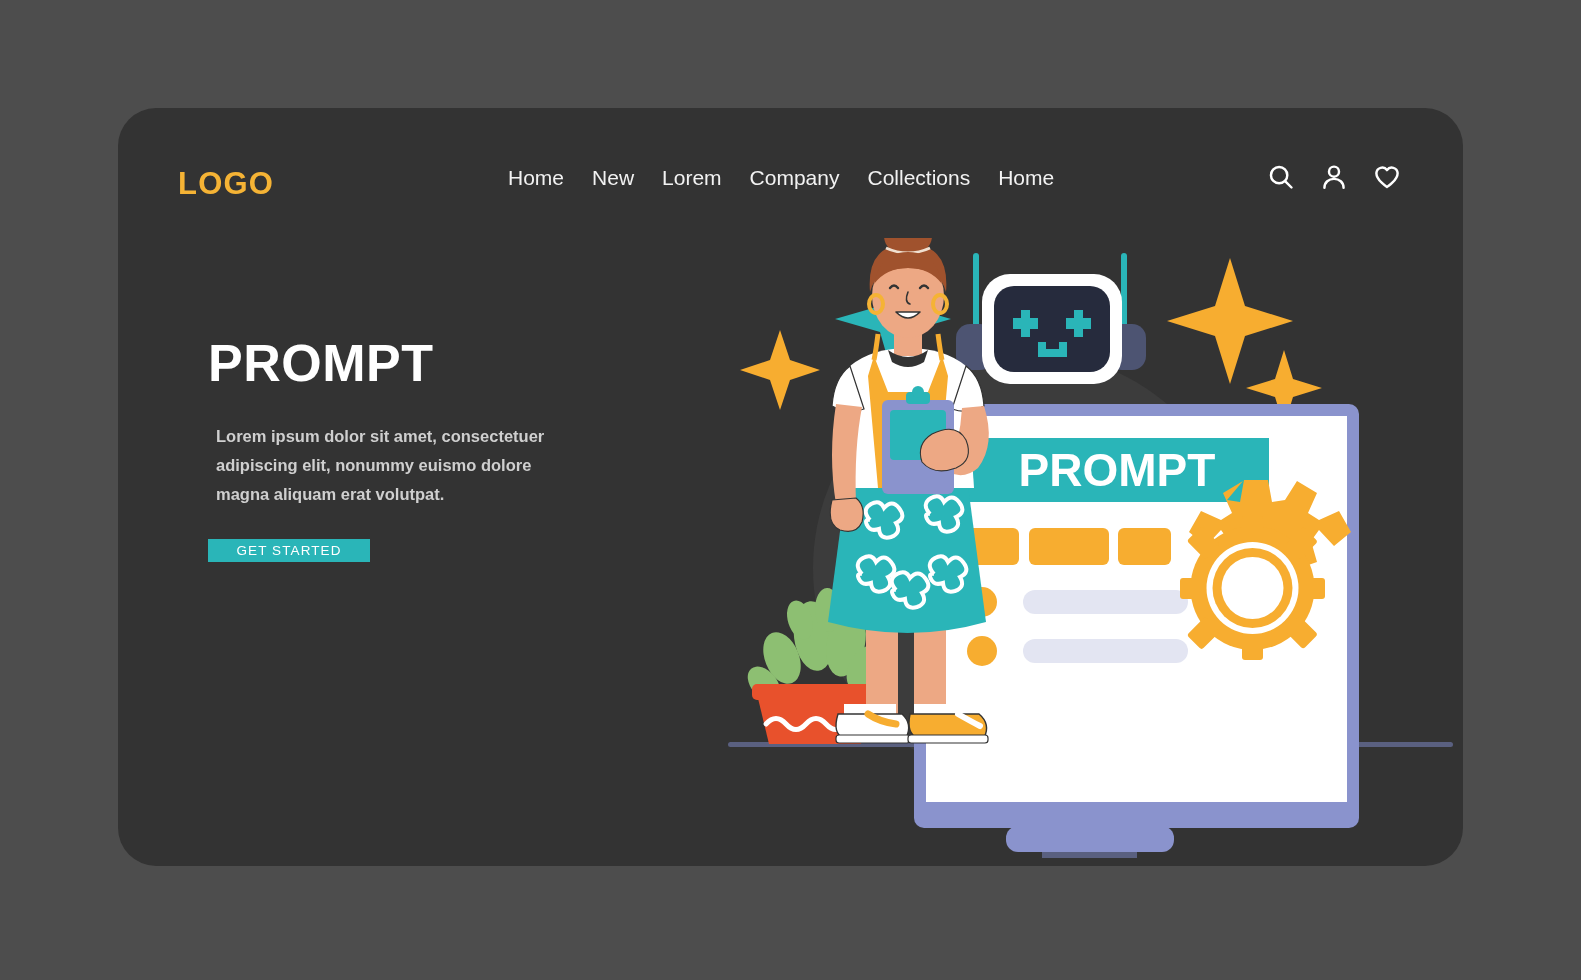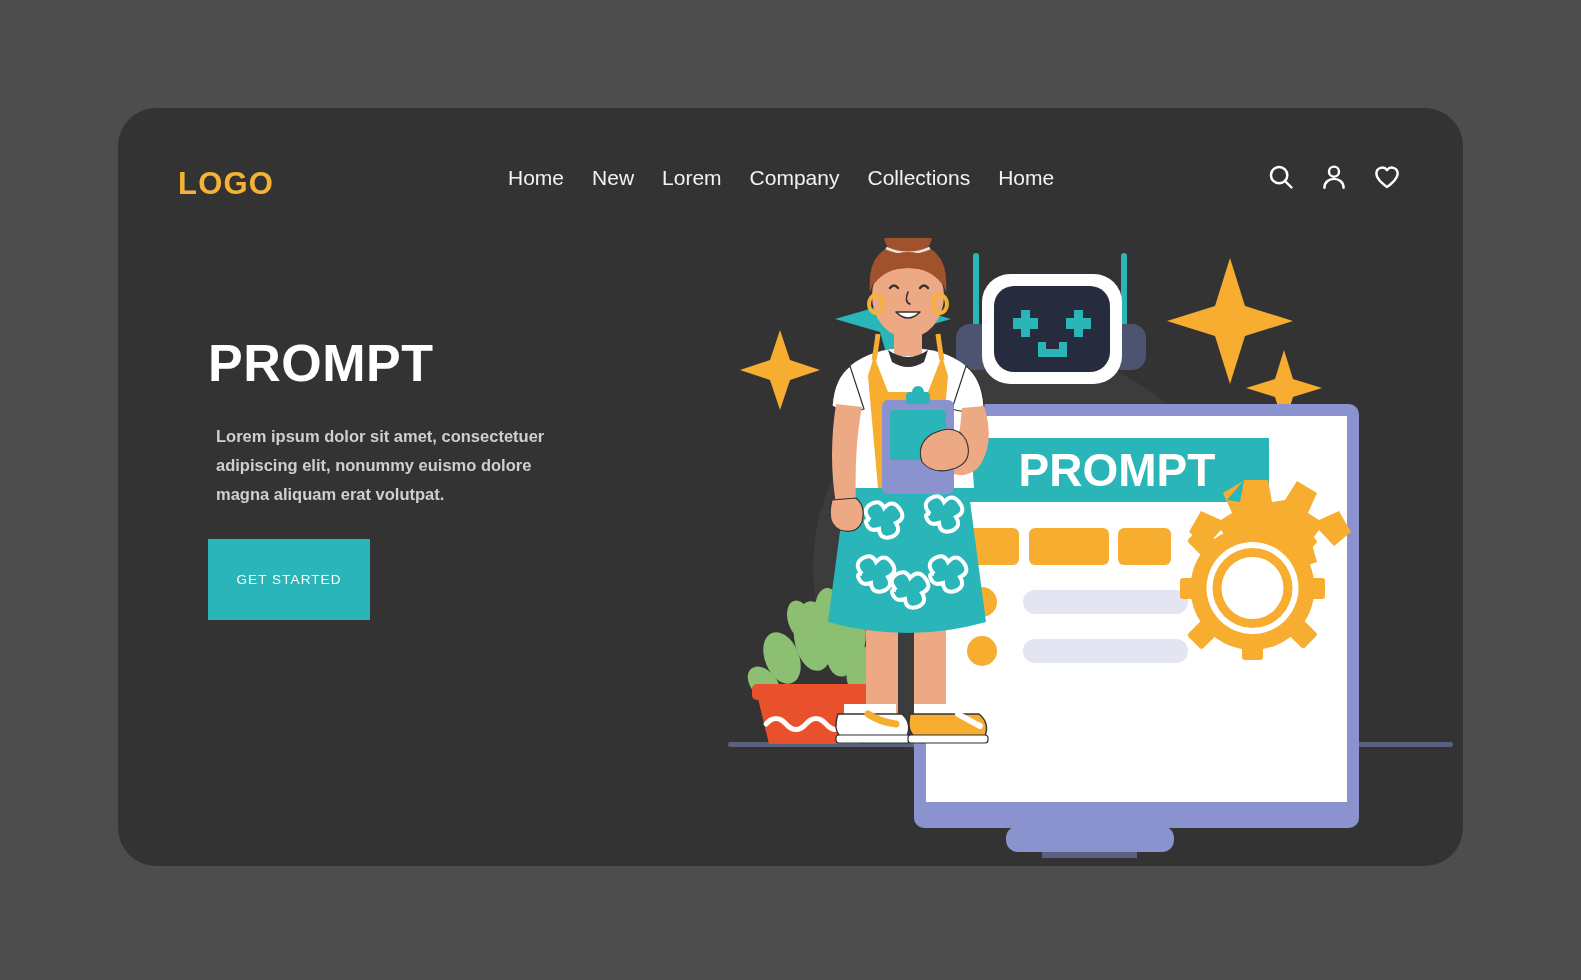--- a/index.html
+++ b/index.html
@@ -96,21 +96,21 @@
     color: #cfcfcf;
     width: 330px;
     margin-left: 8px;
   }
   #get-started-button {
     margin-top: 30px;
     display: inline-block;
     background: #2ab5b8;
     color: #ffffff;
     border: none;
-    padding: 33px 0;
+    padding: 4px 0;
     width: 162px;
     text-align: center;
     font-size: 13.5px;
     letter-spacing: 1.1px;
     font-family: "Liberation Sans", sans-serif;
     cursor: pointer;
   }
 
   
   #hero-illustration {

